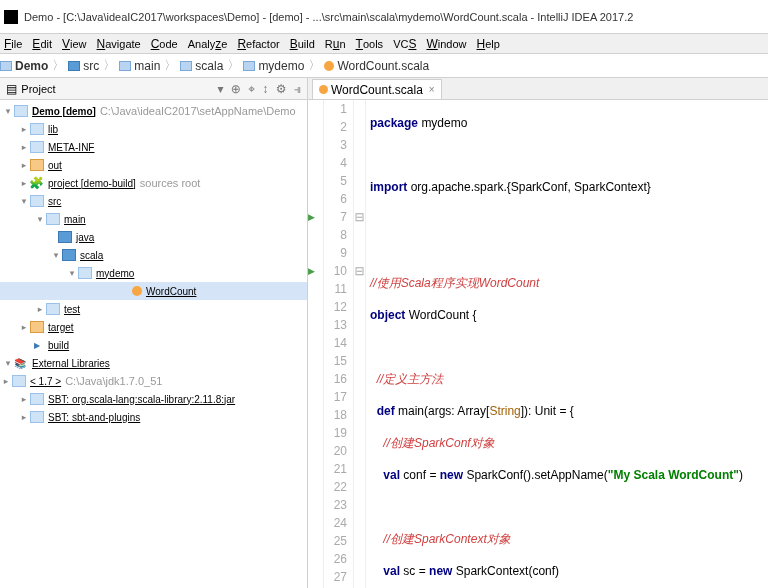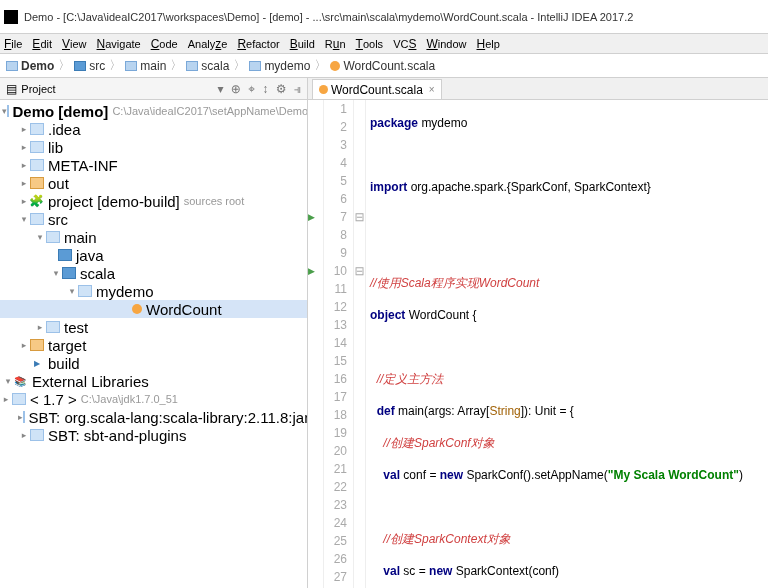--- a/index.html
+++ b/index.html
@@ -3,21 +3,21 @@
 <meta charset="utf-8">
 <style>
 * { margin: 0; padding: 0; box-sizing: border-box; font-family: "Segoe UI", Tahoma, sans-serif; font-size: 12px; }
 body { background: #f0f0f0; width: 768px; height: 588px; overflow: hidden; }
 .titlebar { background: #fff; height: 34px; display: flex; align-items: center; padding: 0 4px; border-bottom: 1px solid #d0d0d0; }
 .titlebar .ij-icon { width: 14px; height: 14px; background: #000; margin-right: 6px; display: inline-block; }
 .titlebar-text { color: #333; font-size: 11px; }
 .menubar { background: #f0f0f0; height: 20px; display: flex; align-items: center; padding: 0 4px; border-bottom: 1px solid #d0d0d0; }
 .menubar span { margin-right: 10px; cursor: pointer; font-size: 11px; }
 .menubar span u { text-decoration: underline; }
-.navbar { background: #fff; height: 24px; display: flex; align-items: center; padding: 0 6px; border-bottom: 1px solid #d0d0d0; }
+.navbar { background: #fff; height: 24px; display: flex; align-items: center; padding: 0 0; border-bottom: 1px solid #d0d0d0; }
 .bc-item { display: inline-flex; align-items: center; color: #333; font-size: 11px; }
 .bc-sep { margin: 0 4px; color: #999; }
 .folder-icon { width: 12px; height: 10px; background: #b8d4f0; border: 1px solid #7aa8d8; margin-right: 3px; display: inline-block; }
 .folder-icon.blue { background: #5b9bd5; border-color: #3a7bb5; }
 .sc-icon { width: 10px; height: 10px; border-radius: 50%; background: #f7a642; margin-right: 3px; display: inline-block; }
 .main-split { display: flex; height: 522px; }
 .project-pane { width: 308px; background: #fff; border-right: 1px solid #d0d0d0; display: flex; flex-direction: column; }
 .pane-header { height: 22px; display: flex; align-items: center; padding: 0 6px; border-bottom: 1px solid #d0d0d0; background: #f5f5f5; }
 .pane-header .icon { margin-right: 4px; }
 .pane-header .title { flex: 1; font-size: 11px; }
@@ -29,21 +29,21 @@
 .arrow.open::before { content: "▾"; }
 .arrow.closed::before { content: "▸"; }
 .arrow.none::before { content: ""; }
 .t-icon { width: 14px; height: 12px; margin-right: 4px; display: inline-flex; align-items: center; justify-content: center; }
 .t-icon.folder { background: #cfe3f7; border: 1px solid #9cc1e8; }
 .t-icon.folder.orange { background: #f7c985; border-color: #d89b3f; }
 .t-icon.folder.blue { background: #5b9bd5; border-color: #3a7bb5; }
 .t-icon.sbt::before { content: "▶"; font-size: 8px; color: #3a7bb5; }
 .t-icon.scala { background: #f7a642; border-radius: 50%; width: 10px; height: 10px; }
 .t-icon.lib::before { content: "📚"; font-size: 10px; }
-.t-label { font-size: 15px; }
+.t-label { font-size: 10px; text-decoration: underline; }
 .t-label.bold { font-weight: bold; }
 .t-hint { color: #999; font-size: 11px; margin-left: 4px; }
 .editor-pane { flex: 1; background: #fff; display: flex; flex-direction: column; }
 .tabbar { height: 22px; display: flex; align-items: flex-end; border-bottom: 1px solid #d0d0d0; background: #f0f0f0; }
 .tab { height: 20px; display: flex; align-items: center; padding: 0 6px; background: #fff; border: 1px solid #d0d0d0; border-bottom: none; margin-left: 4px; font-size: 11px; }
 .tab .sc-icon { width: 9px; height: 9px; }
 .tab .close { margin-left: 6px; color: #888; cursor: pointer; font-size: 10px; }
 .editor-body { flex: 1; display: flex; overflow: hidden; font-family: "Consolas","Courier New",monospace; font-size: 13px; }
 .gutter-run { width: 16px; background: #fff; border-right: 1px solid #eee; }
 .gutter-num { width: 30px; background: #fff; text-align: right; color: #aaa; padding-right: 6px; border-right: 1px solid #eee; }
@@ -125,25 +125,20 @@
         <span>⚙</span>
         <span>⫣</span>
       </span>
     </div>
     <div class="tree">
       <div class="tree-row" style="padding-left:2px">
           <span class="arrow open"></span>
           <span class="t-icon folder"></span>
           <span class="t-label bold">Demo [demo]</span>
           <span class="t-hint">C:\Java\ideaIC2017\setAppName\Demo</span>
-        </div>
-      <div class="tree-row" style="padding-left:18px">
-          <span class="arrow closed"></span>
-          <span class="t-icon folder"></span>
-          <span class="t-label">.idea</span>
         </div>
       <div class="tree-row" style="padding-left:18px">
           <span class="arrow closed"></span>
           <span class="t-icon folder"></span>
           <span class="t-label">lib</span>
         </div>
       <div class="tree-row" style="padding-left:18px">
           <span class="arrow closed"></span>
           <span class="t-icon folder"></span>
           <span class="t-label">META-INF</span>

